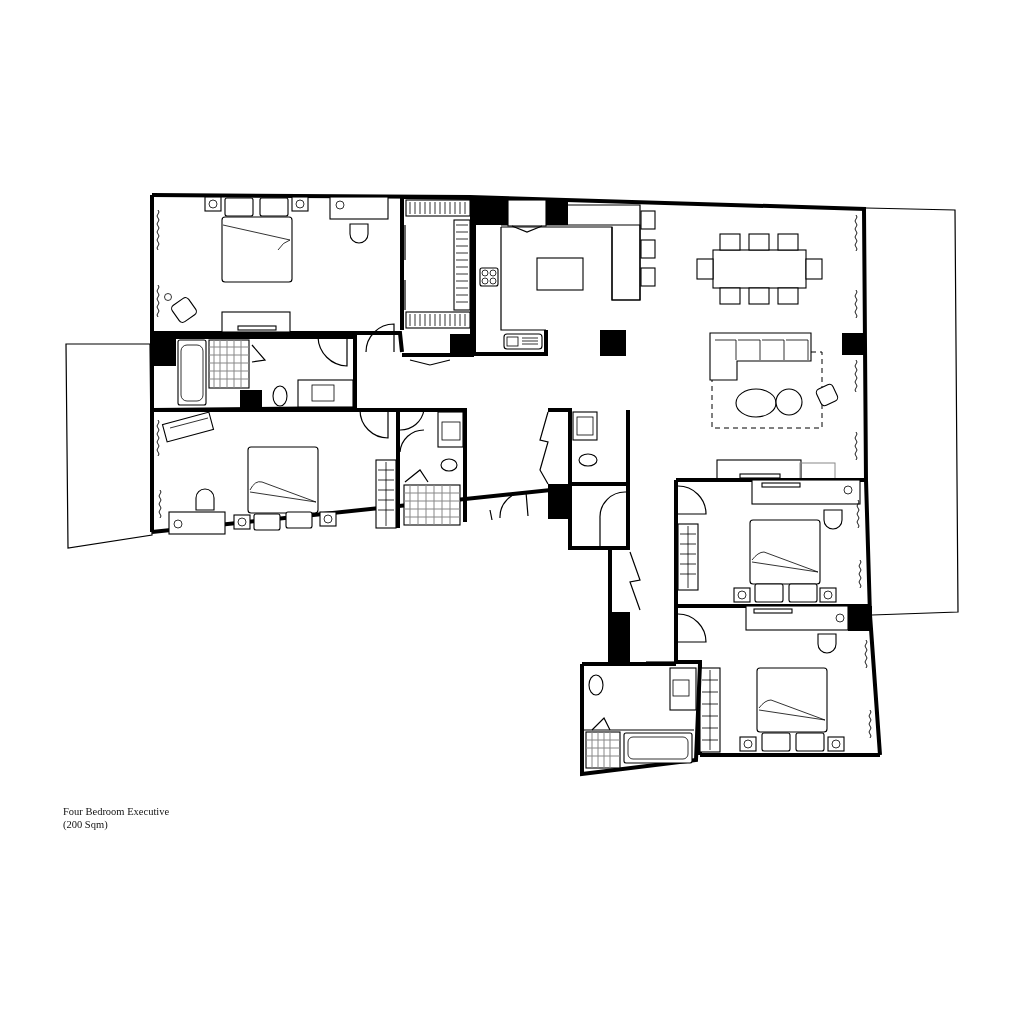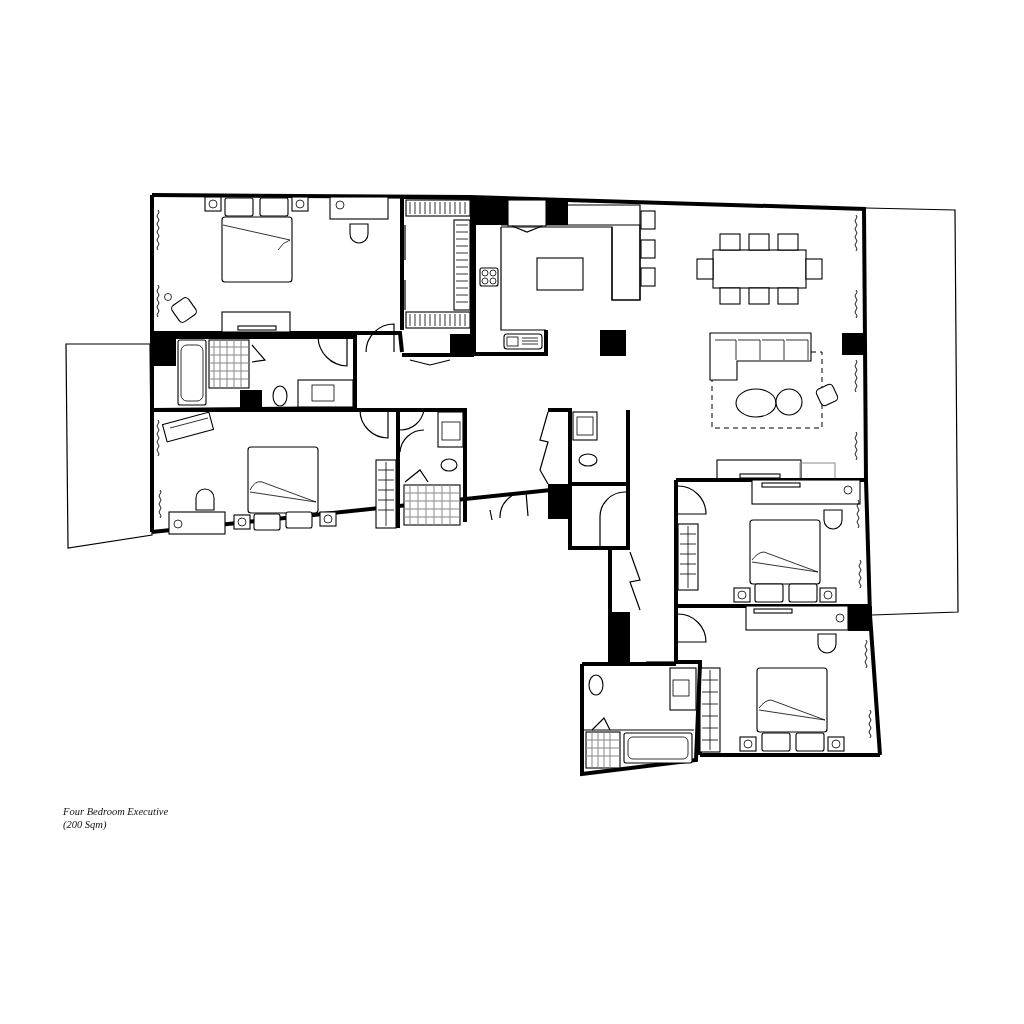--- a/index.html
+++ b/index.html
@@ -7,21 +7,21 @@
   #plan { position:absolute; left:0; top:0; width:1024px; height:1024px; }
   .wall { fill:none; stroke:#000; stroke-width:4; stroke-linejoin:miter; }
   .thin { fill:none; stroke:#000; stroke-width:1.2; }
   .hair { fill:none; stroke:#000; stroke-width:0.8; }
   .grey { fill:none; stroke:#888; stroke-width:1; }
   .col { fill:#000; }
   .furn { fill:#fff; stroke:#000; stroke-width:1.1; }
   .dash { fill:none; stroke:#000; stroke-width:1; stroke-dasharray:5 4; }
   .curtain { fill:none; stroke:#000; stroke-width:0.9; }
   .caption { position:absolute; left:63px; top:805px; font-size:10.5px; line-height:13px; color:#111; }
-  .caption div { white-space:nowrap;font-style:italic; }
+  .caption div { white-space:nowrap; }
 </style>
 </head>
 <body>
 
 <svg id="plan" viewBox="0 0 1024 1024" xmlns="http://www.w3.org/2000/svg">
 
   <g>
     <path class="thin" d="M66 344 L150 344 L152 535 L68 548 Z"></path>
   </g>
   <g>

